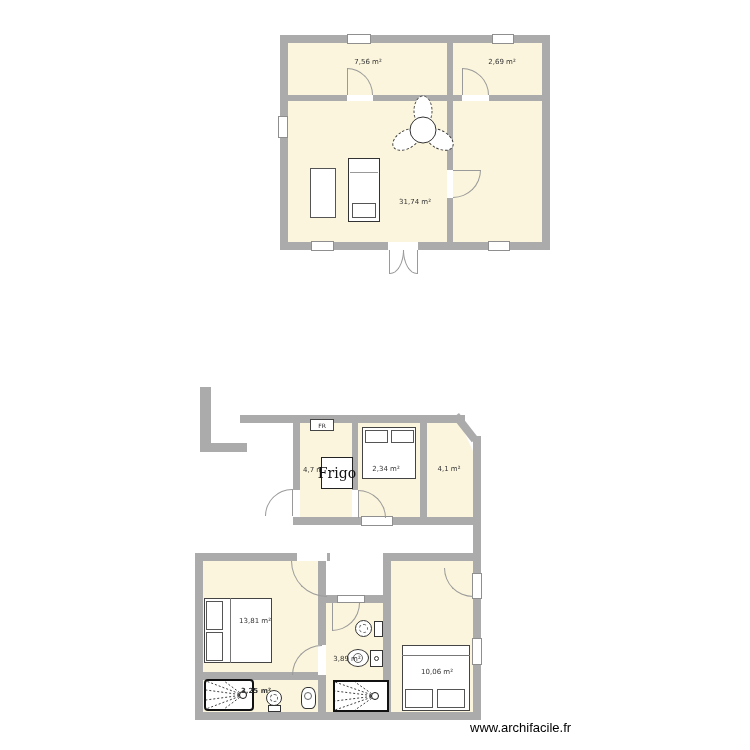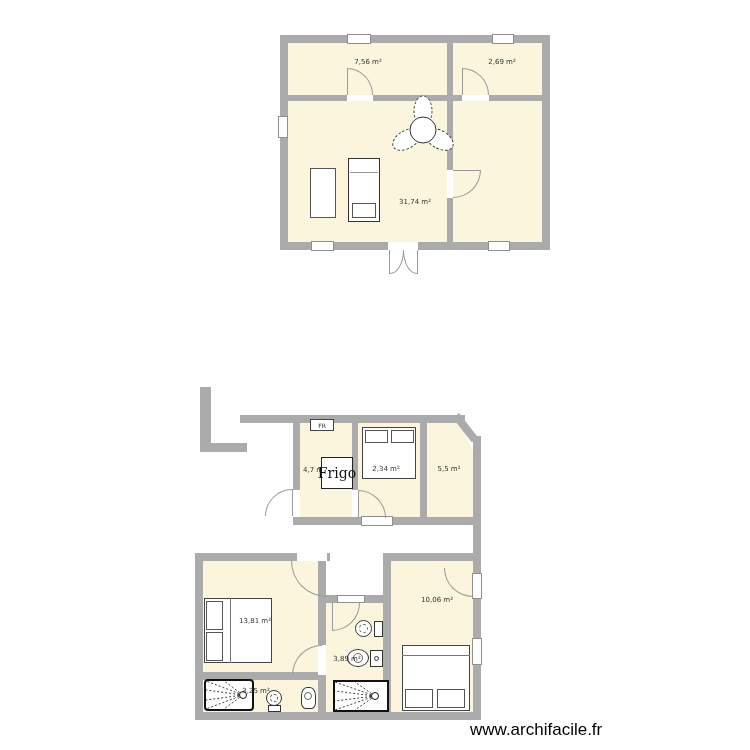--- a/index.html
+++ b/index.html
@@ -13,21 +13,21 @@
   .leaf{position:absolute;background:#9a9a9a;z-index:2;}
   .furn{position:absolute;background:#fff;border:1px solid #555;box-sizing:border-box;z-index:3;}
   .lbl{position:absolute;font-size:7px;color:#333;white-space:nowrap;transform:translateX(-50%);z-index:3;}
   .lbl-left{position:absolute;font-size:7px;color:#333;white-space:nowrap;z-index:3;}
   .fridge{position:absolute;background:#fff;border:1px solid #222;box-sizing:border-box;z-index:4;
           font-family:"DejaVu Serif","Liberation Serif",serif;font-size:14px;color:#111;
           display:flex;align-items:center;justify-content:center;white-space:nowrap;overflow:visible;}
   .appl{position:absolute;background:#fff;border:1px solid #444;box-sizing:border-box;z-index:3;
         font-size:6px;color:#222;display:flex;align-items:center;justify-content:center;overflow:hidden;}
   .round{border-radius:50%;}
-  .watermark{position:absolute;left:470px;top:720px;font-size:17px;color:#000;z-index:5;
+  .watermark{position:absolute;left:470px;top:720px;font-size:13px;color:#000;z-index:5;
              font-family:"Liberation Sans","DejaVu Sans",sans-serif;}
   svg{position:absolute;z-index:3;}
 </style>
 </head>
 <body>
 
 <div id="canvas">
 
   <div>
 
@@ -185,21 +185,21 @@
       <circle cx="37" cy="14" r="3.5" fill="#fff" stroke="#111" stroke-width="1"></circle>
     </svg>
     <div class="furn round" style="left:266px;top:690px;width:16px;height:16px;border-color:#333;"></div>
     <div class="furn round" style="left:270px;top:694px;width:8px;height:8px;border:1px dashed #666;"></div>
     <div class="furn" style="left:268px;top:705px;width:13px;height:7px;border-color:#333;"></div>
     <div class="furn" style="left:301px;top:687px;width:15px;height:22px;border-color:#333;border-radius:40% 40% 30% 30%;"></div>
     <div class="furn round" style="left:304px;top:692px;width:8px;height:8px;border-color:#666;"></div>
 
     <div class="lbl-left" style="left:303px;top:466px;">4,7 m²</div>
     <div class="lbl" style="left:386px;top:465px;">2,34 m²</div>
-    <div class="lbl" style="left:449px;top:465px;">5,5 m²</div>
+    <div class="lbl" style="left:449px;top:465px;">4,1 m²</div>
     <div class="lbl" style="left:255px;top:617px;">13,81 m²</div>
     <div class="lbl" style="left:347px;top:655px;">3,89 m²</div>
-    <div class="lbl" style="left:437px;top:596px;">10,06 m²</div>
-    <div class="lbl" style="left:256px;top:687px;">3,25 m²</div>
+    <div class="lbl" style="left:437px;top:668px;">10,06 m²</div>
+    <div class="lbl" style="left:256px;top:687px;font-weight:bold;">3,25 m²</div>
   </div>
 
   <div class="watermark">www.archifacile.fr</div>
 </div>
 
 </body></html>

